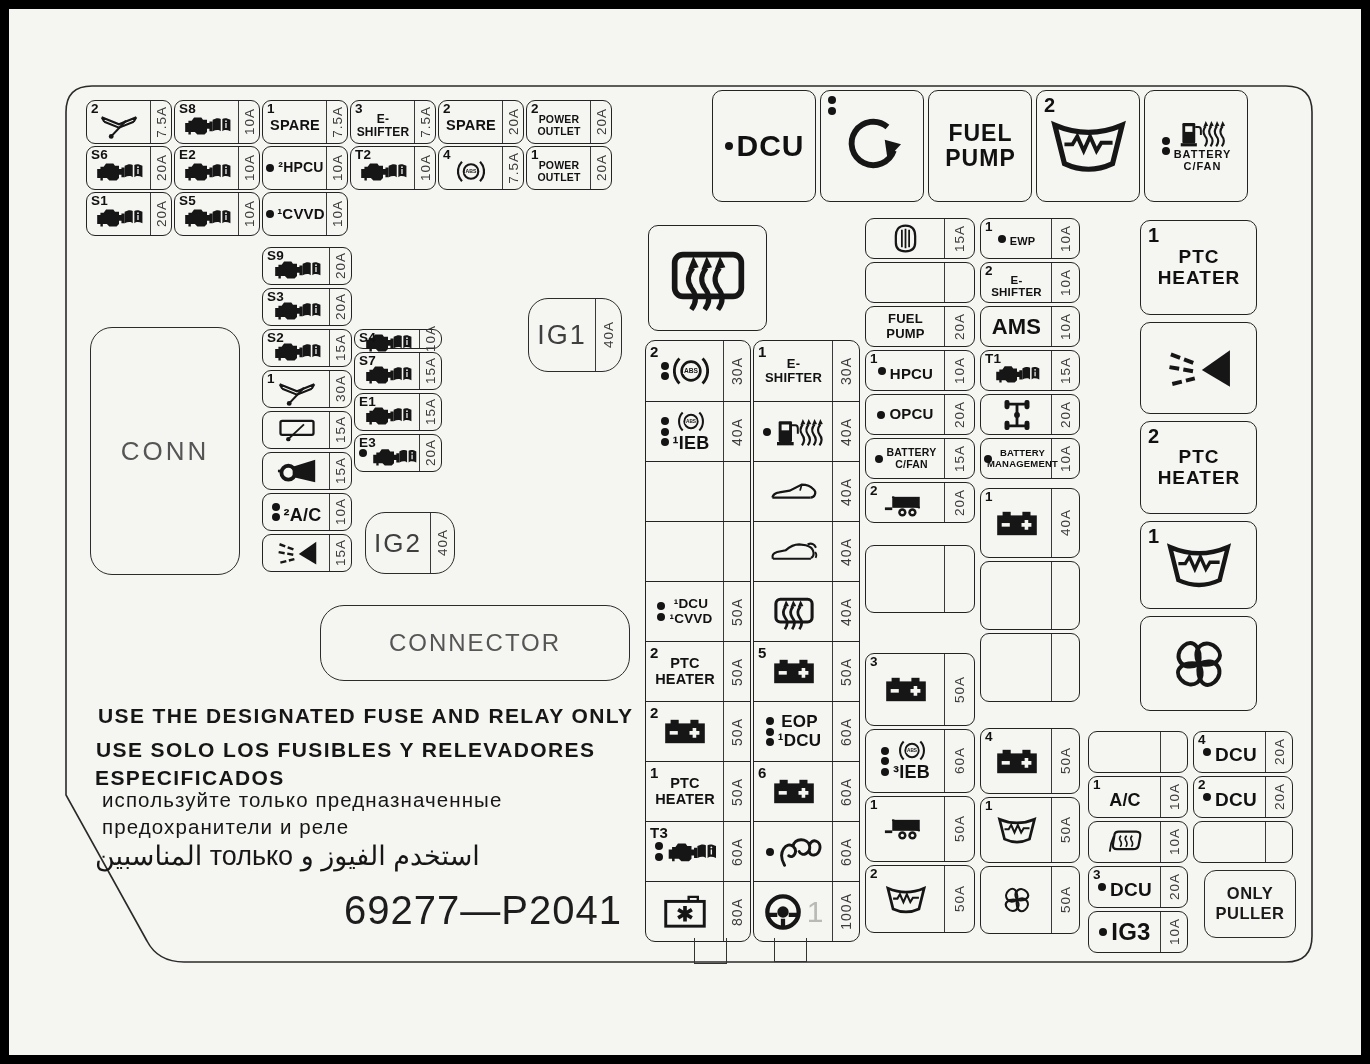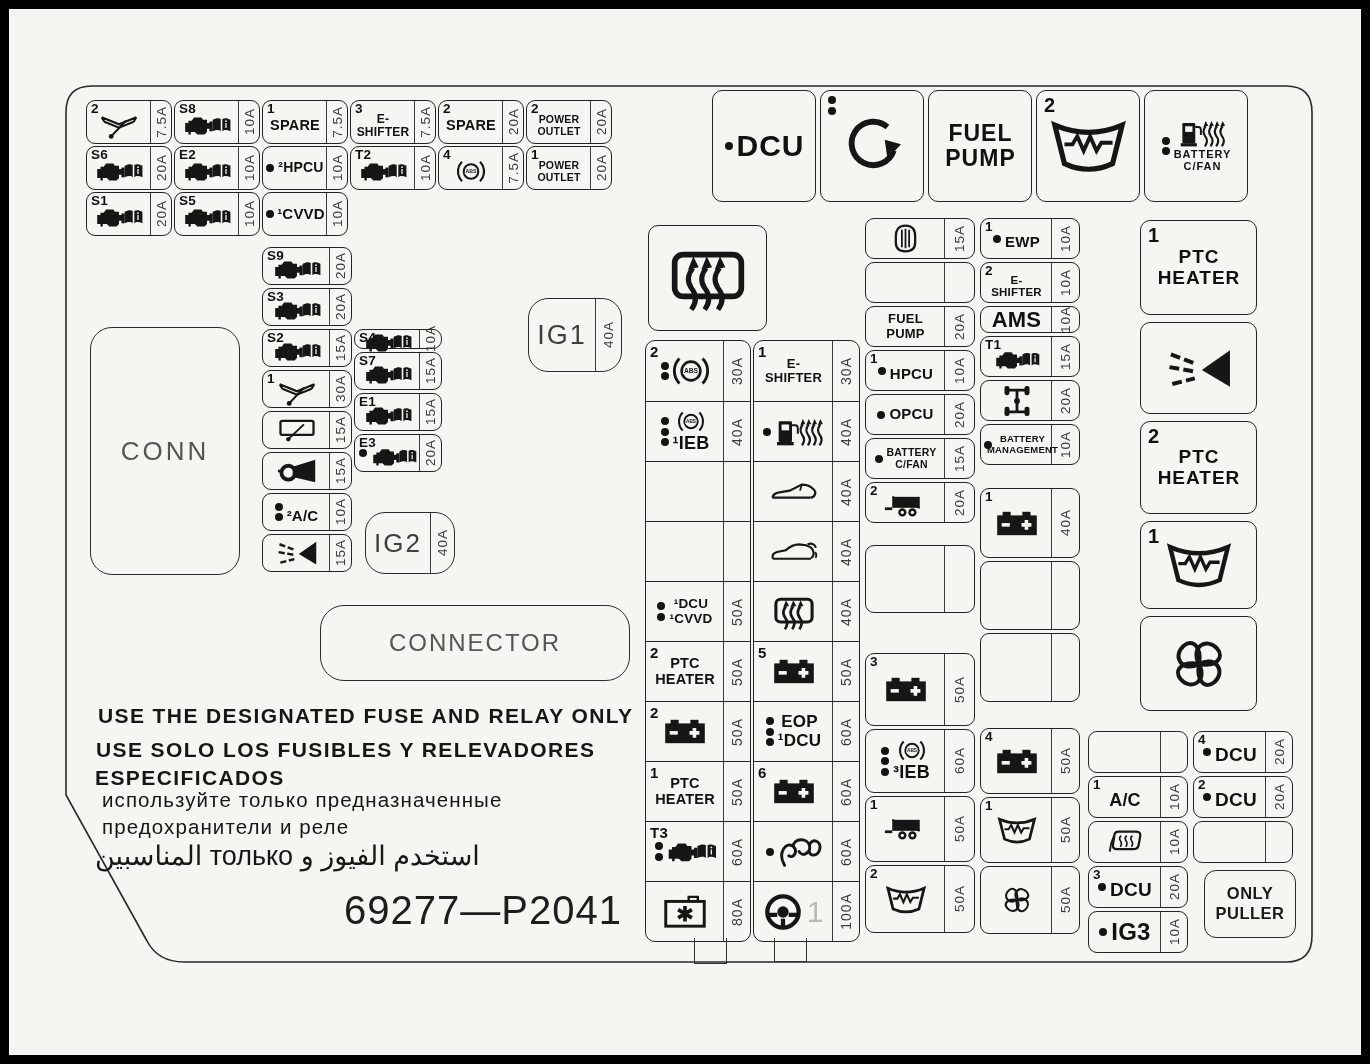--- a/index.html
+++ b/index.html
@@ -420,21 +420,21 @@
         <span class="amptext">15A</span>
       </span>
     </div>
     <div class="cell" style="height: 38px;">
       <div class="cbody">
         <span class="dots">
           <i></i>
           <i></i>
         </span>
         <span class="cont">
-          <span class="lbl" style="font-size: 15px; margin-top: 8px;">
+          <span class="lbl" style="font-size: 18px; margin-top: 8px;">
             <span>²A/C</span>
           </span>
         </span>
       </div>
       <span class="ampwrap" style="flex-basis: 22px;">
         <span class="amptext">10A</span>
       </span>
     </div>
     <div class="cell" style="height: 38px;">
       <div class="cbody">
@@ -1151,21 +1151,21 @@
     </div>
   </div>
 <div id="col-b1" class="stack" style="left:980px;top:218px;width:100px;gap:3px">
     <div class="cell" style="height: 41px;">
       <div class="cbody">
         <span class="corner">1</span>
         <span class="dots">
           <i></i>
         </span>
         <span class="cont" style="margin-top: 7px;">
-          <span class="lbl" style="font-size: 15px;">
+          <span class="lbl" style="font-size: 11px;">
             <span>EWP</span>
           </span>
         </span>
       </div>
       <span class="ampwrap" style="flex-basis: 28px;">
         <span class="amptext">10A</span>
       </span>
     </div>
     <div class="cell" style="height: 41px;">
       <div class="cbody">
@@ -1174,21 +1174,21 @@
           <span class="lbl" style="font-size: 11.5px;">
             <span>E-</span>
             <span>SHIFTER</span>
           </span>
         </span>
       </div>
       <span class="ampwrap" style="flex-basis: 28px;">
         <span class="amptext">10A</span>
       </span>
     </div>
-    <div class="cell" style="height: 27px;">
+    <div class="cell" style="height: 41px;">
       <div class="cbody">
         <span class="cont">
           <span class="lbl" style="font-size: 22px;">
             <span>AMS</span>
           </span>
         </span>
       </div>
       <span class="ampwrap" style="flex-basis: 28px;">
         <span class="amptext">10A</span>
       </span>

